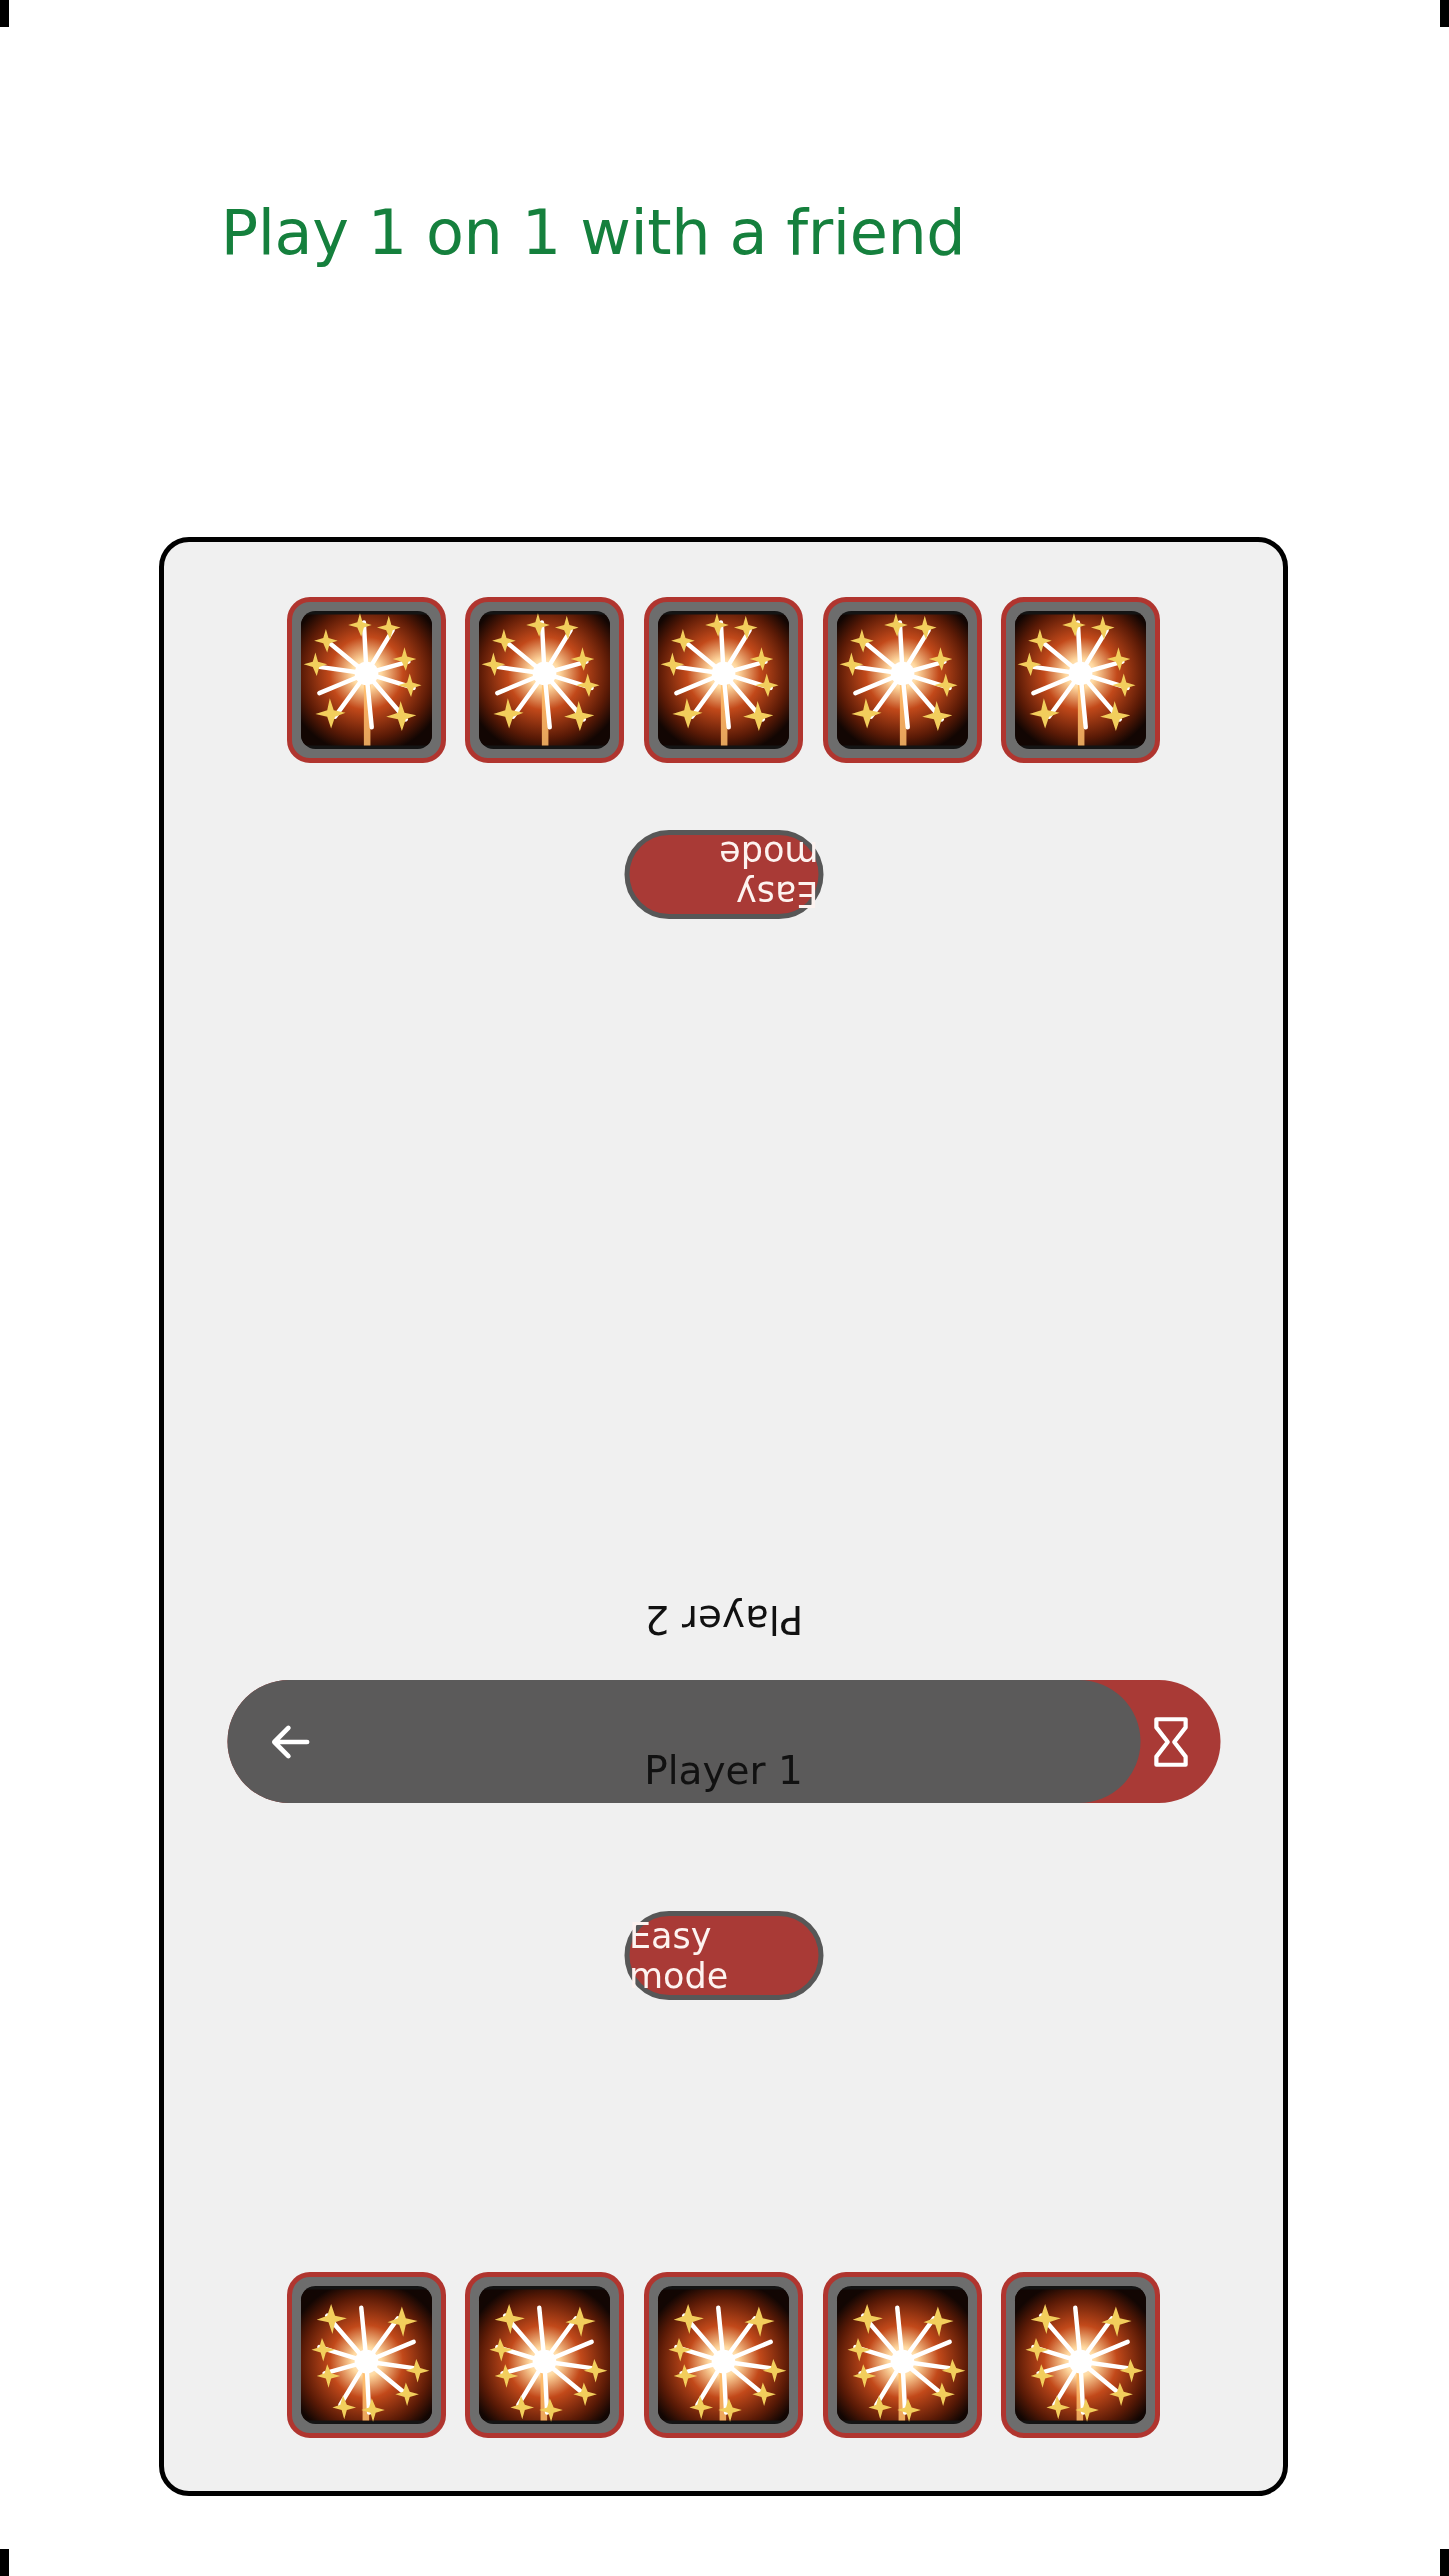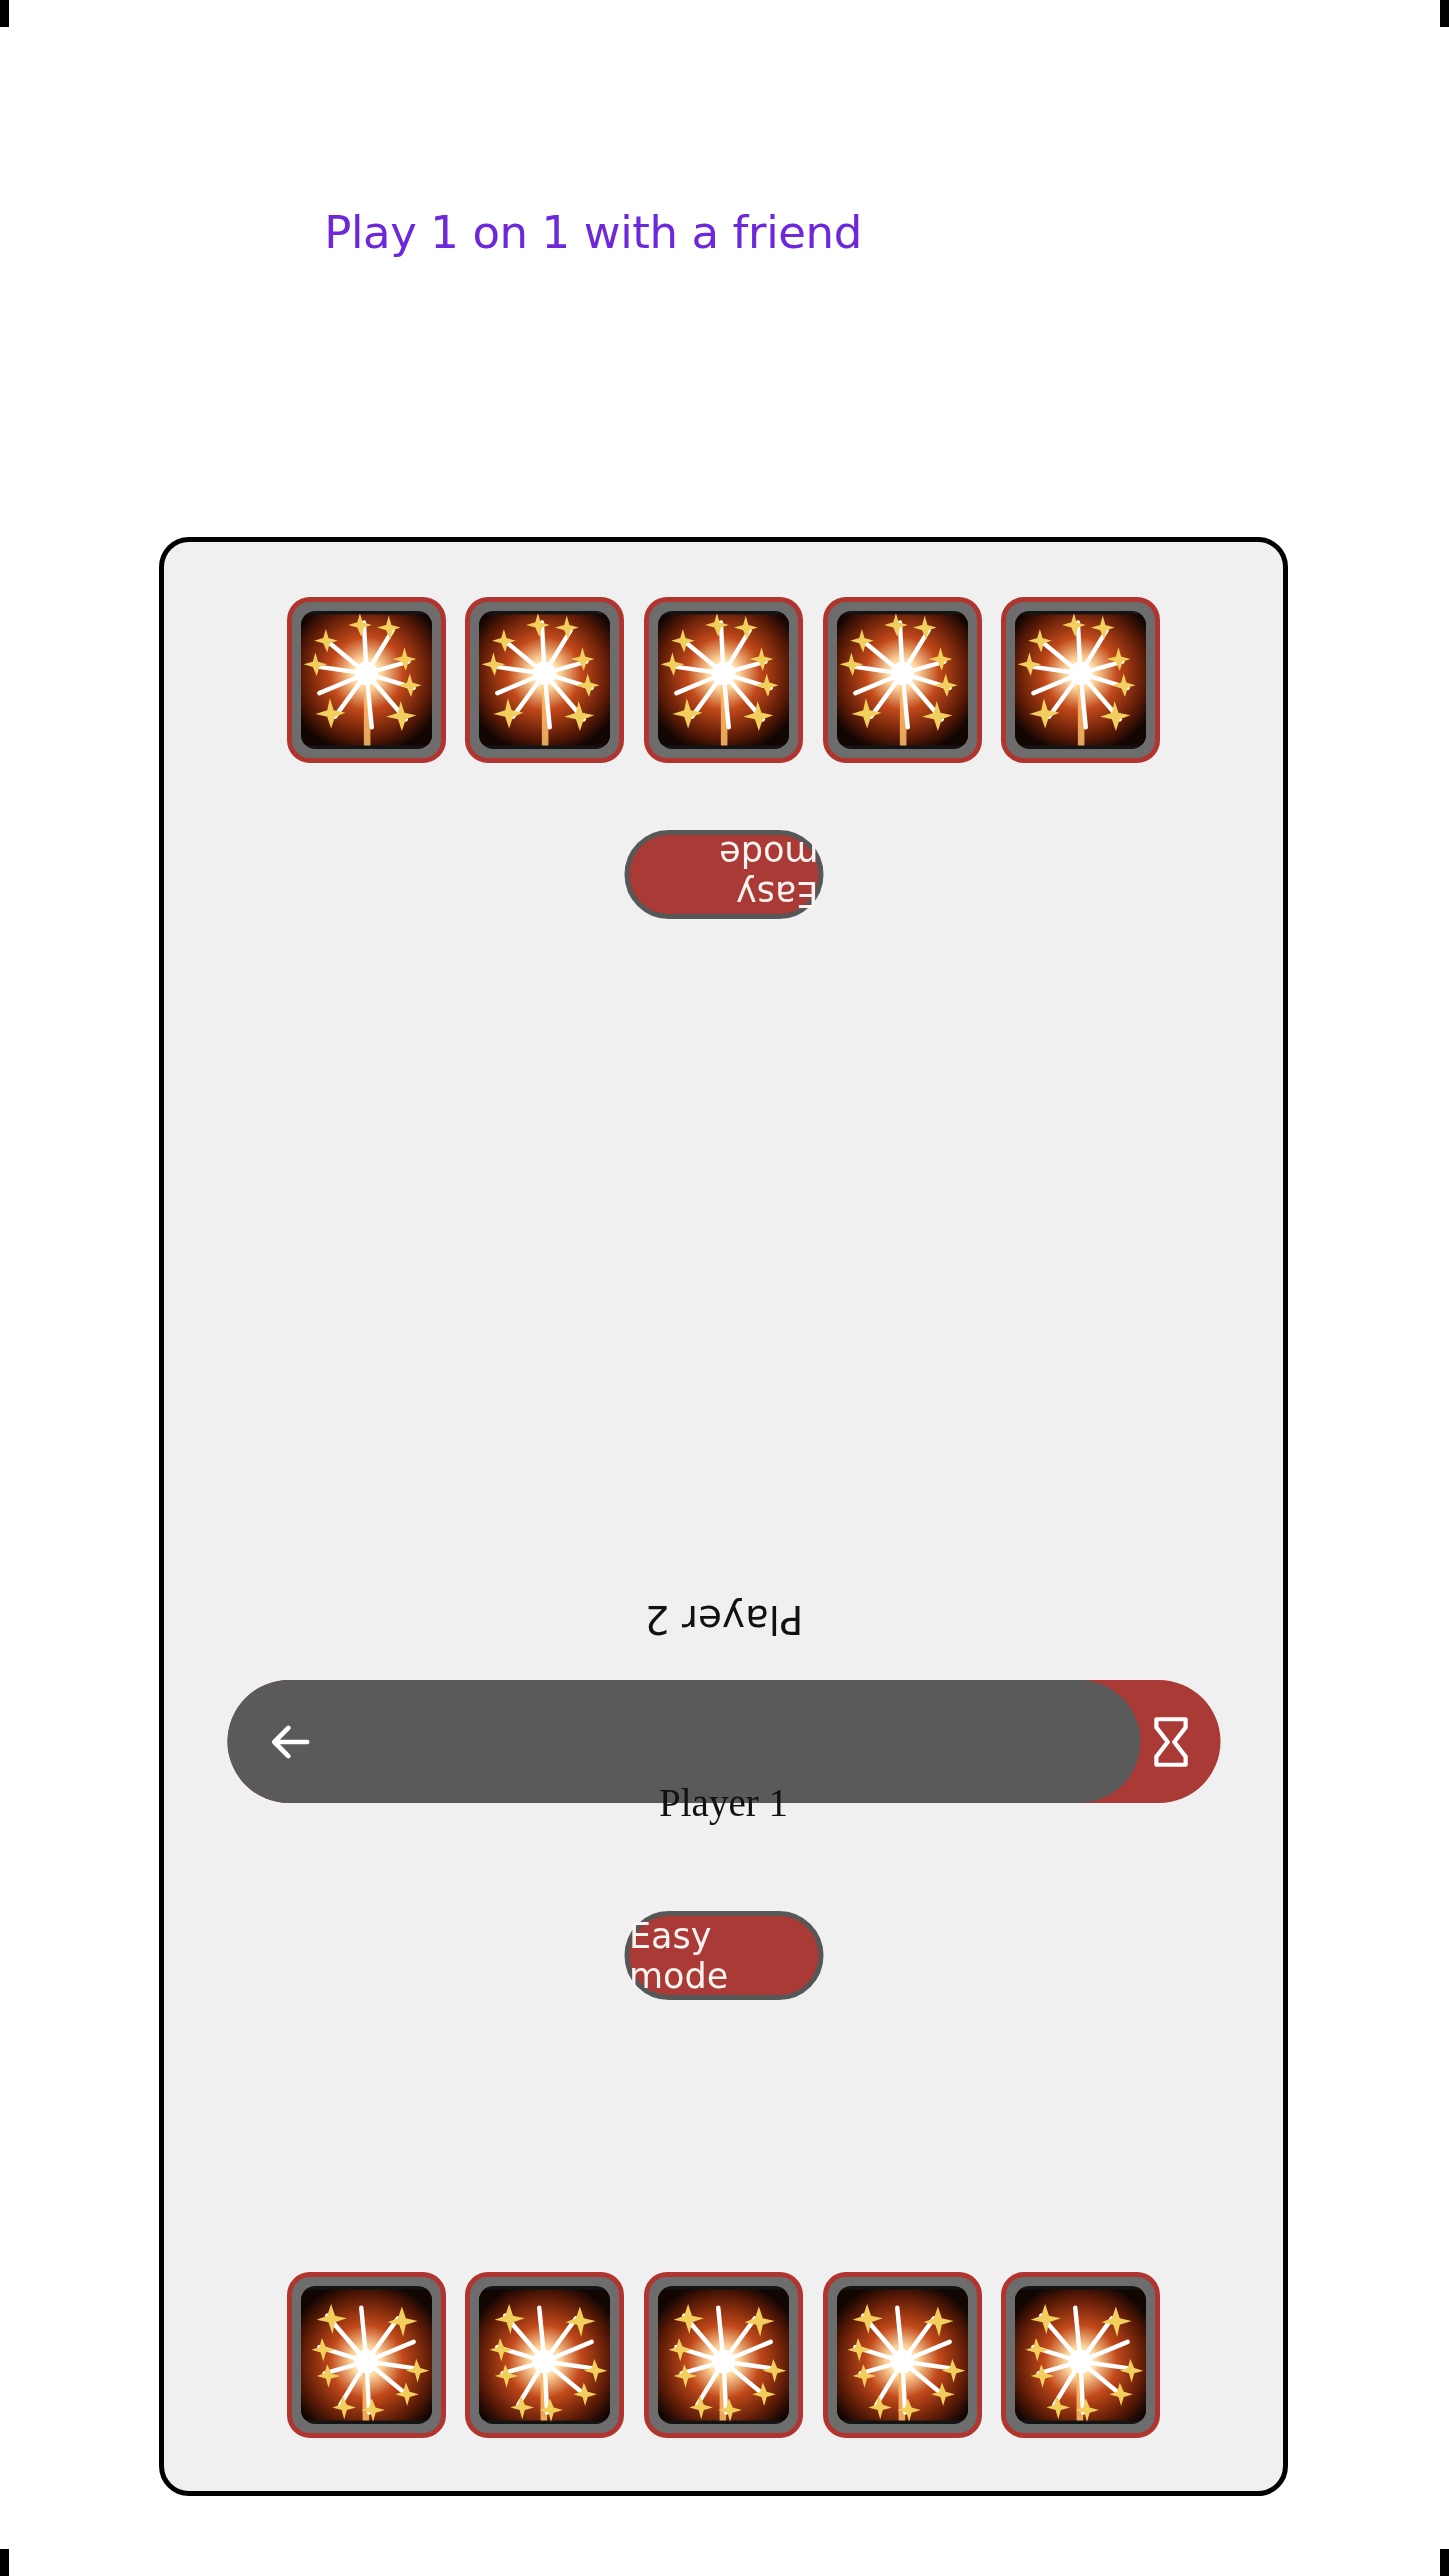--- a/index.html
+++ b/index.html
@@ -27,23 +27,23 @@
   .crop-bl { left: 0px;    bottom: 0px; }
   .crop-br { right: 0px;   bottom: 0px; }
 
   
   .page-title {
     position: absolute;
     top: 190px;
     left: 0;
     width: 1186px;
     text-align: center;
-    font-size: 45px;
+    font-size: 62px;
     line-height: 86px;
-    color: #6d28d9;
+    color: #15803d;
     font-family: "DejaVu Sans", sans-serif;
     font-weight: 400;
     letter-spacing: -0.4px;
   }
 
   
   .board {
     position: absolute;
     left: 159px;
     top: 537px;
@@ -120,21 +120,21 @@
   .player-label {
     position: absolute;
     left: 50%;
     transform: translateX(-50%);
     font-size: 39px;
     color: #111111;
     font-family: "DejaVu Sans", sans-serif;
     white-space: nowrap;
   }
   .player-label-top    { top: 1055px; transform: translateX(-50%) rotate(180deg); }
-  .player-label-bottom { top: 1238px; font-family: Liberation Serif, serif; }
+  .player-label-bottom { top: 1206px; }
 
   
   .timer-wrap {
     position: absolute;
     left: 50%;
     transform: translateX(-50%);
     top: 1138px;
     width: 993px;
     height: 123px;
   }

